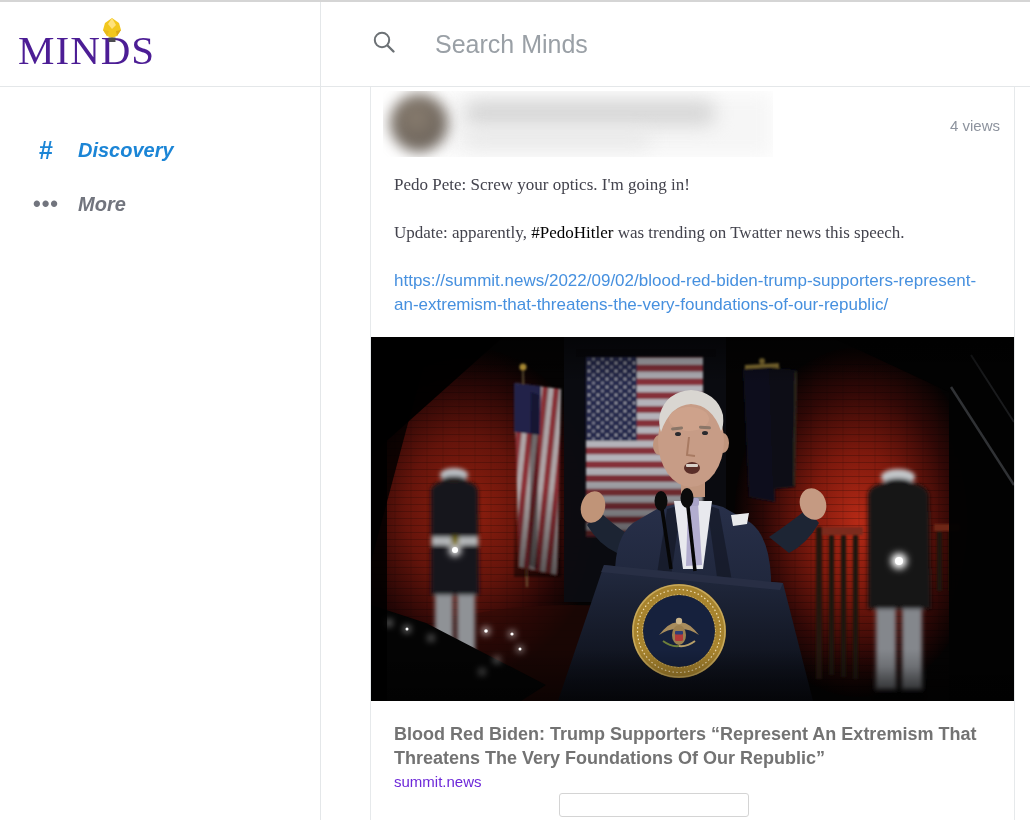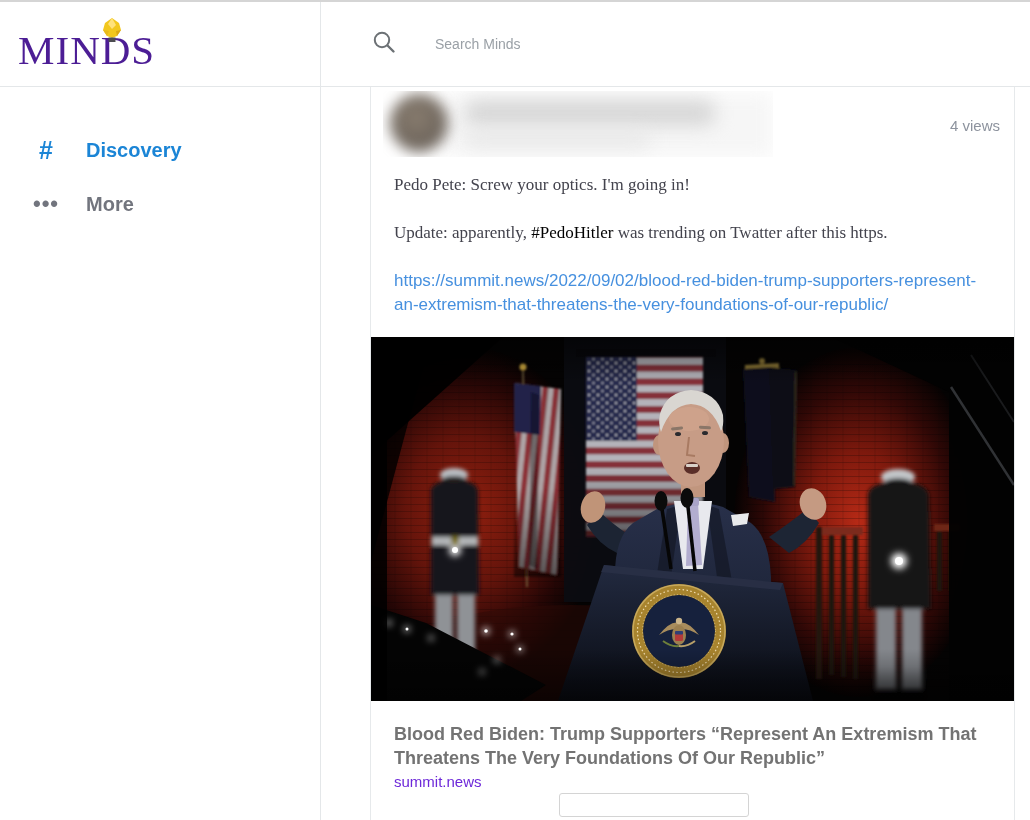--- a/index.html
+++ b/index.html
@@ -11,30 +11,30 @@
   .sidebar { position:absolute; left:0; top:2px; width:321px; height:818px;
     border-right:1px solid #e4e7e9; background:#fff; }
   .logo-area { height:85px; border-bottom:1px solid #e4e7e9; position:relative; }
   .logo { position:absolute; left:18px; top:26px; font-family:"Liberation Serif", serif;
     font-size:41px; color:#4c1d95; letter-spacing:1px; line-height:44px; cursor:pointer; }
   .logo-bulb { position:absolute; left:44px; top:-16px; }
   .nav { padding-top:36px; }
   .nav-item { display:flex; align-items:center; height:54px; cursor:pointer; }
   .nav-icon { width:30px; margin-left:31px; display:flex; justify-content:center; align-items:center;
     color:#72757e; font-weight:bold; font-size:24px; }
-  .nav-label { margin-left:25px; font-size:20px; font-weight:bold; color:#72757e; }
+  .nav-label { margin-left:17px; font-size:20px; font-weight:bold; color:#72757e;font-style:italic; }
   .nav-item.active .nav-icon, .nav-item.active .nav-label { color:#1b85d6; }
   .hash-glyph { font-size:25px; font-weight:bold; }
   .dots-glyph { font-size:22px; letter-spacing:1px; line-height:10px; }
 
   
   .main { position:absolute; left:321px; top:2px; width:709px; height:818px; background:#fff; }
   .main-header { height:85px; border-bottom:1px solid #e4e7e9; display:flex; align-items:center; }
   .search-icon { margin-left:50px; cursor:pointer; }
-  .search-input { border:none; outline:none; margin-left:38px; font-size:14px; color:#43434d;
+  .search-input { border:none; outline:none; margin-left:38px; font-size:25px; color:#43434d;
     width:400px; font-family:"Liberation Sans", sans-serif; }
   .search-input::placeholder { color:#9aa0a6; }
 
   .post-card { margin-left:49px; width:645px; background:#fff;
     border-left:1px solid #e6e9eb; border-right:1px solid #e6e9eb; min-height:740px; }
 
   .post-header { position:relative; height:73px; }
   .blur-zone { position:absolute; left:12px; top:4px; width:390px; height:66px; overflow:hidden; }
   .b-avatar { position:absolute; left:7px; top:3px; width:58px; height:58px; border-radius:50%;
     background:radial-gradient(circle at 45% 40%, #8a7e70, #6e655c 60%, #59524b); filter:blur(7px); cursor:pointer; }
@@ -114,21 +114,21 @@
         <div class="b-wash"></div>
         <div class="b-avatar"></div>
         <div class="b-name"></div>
         <div class="b-sub"></div>
       </div>
       <div class="views">4 views</div>
     </div>
 
     <div class="post-body">
       <p>Pedo Pete: Screw your optics. I'm going in!</p>
-      <p><span>Update: apparently, </span><a class="hashtag">#PedoHitler</a><span> was trending on Twatter after this https.</span></p>
+      <p><span>Update: apparently, </span><a class="hashtag">#PedoHitler</a><span> was trending on Twatter news this speech.</span></p>
       <a class="post-link">https://summit.news/2022/09/02/blood-red-biden-trump-supporters-represent-an-extremism-that-threatens-the-very-foundations-of-our-republic/</a>
     </div>
 
     <div class="photo">
       <svg width="643" height="364" viewBox="0 0 643 364">
         <defs>
           <radialGradient id="brickL" cx="50%" cy="50%" r="50%">
             <stop offset="0%" stop-color="#93200f"></stop>
               <stop offset="45%" stop-color="#64140b"></stop>
             <stop offset="78%" stop-color="#260605"></stop>

